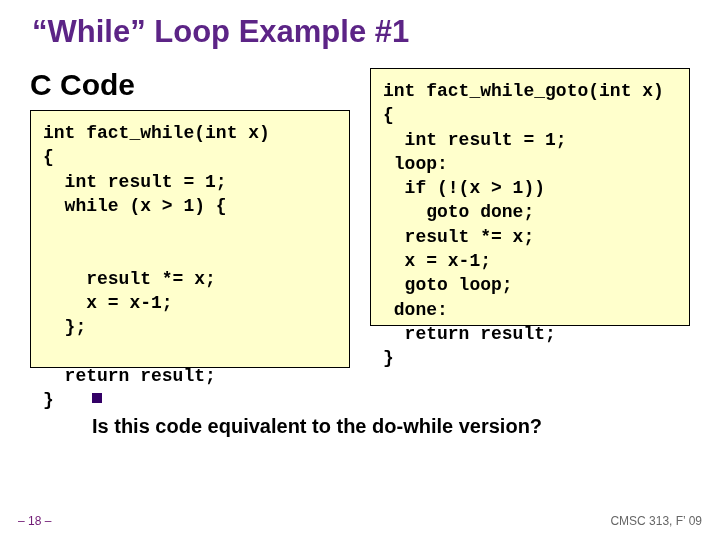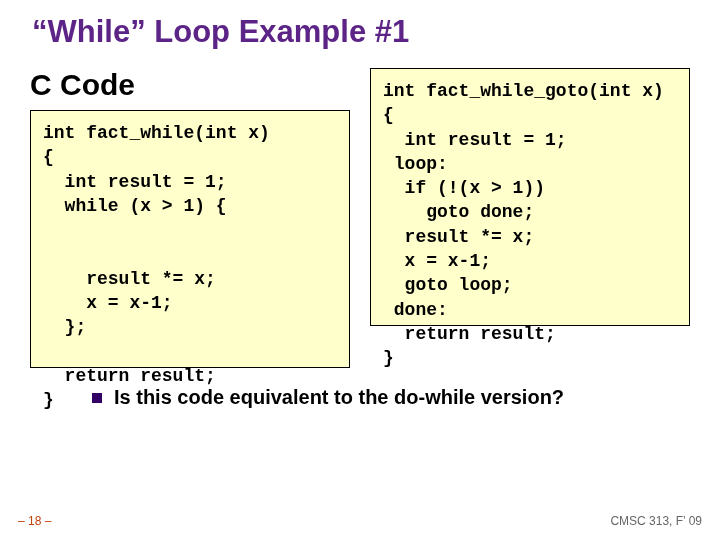--- a/index.html
+++ b/index.html
@@ -44,39 +44,40 @@
     height: 258px;
   }
   .bullets {
     margin: 18px 0 0 92px;
   }
   .bullet-row {
     display: flex;
     align-items: flex-start;
     gap: 12px;
     margin-bottom: 4px;
+    flex-direction: column;
   }
   .bullet-square {
     width: 10px;
     height: 10px;
     background: #330066;
     flex-shrink: 0;
     margin-top: 7px;
   }
   .bullet-text {
     font-size: 20px;
     font-weight: bold;
     color: #000;
   }
   .footer-left {
     position: absolute;
     left: 18px;
     bottom: 12px;
     font-size: 12px;
-    color: #c2410c;
+    color: #701a75;
   }
   .footer-right {
     position: absolute;
     right: 18px;
     bottom: 12px;
     font-size: 12px;
     color: #666;
     text-align: center;
   }
 </style>

